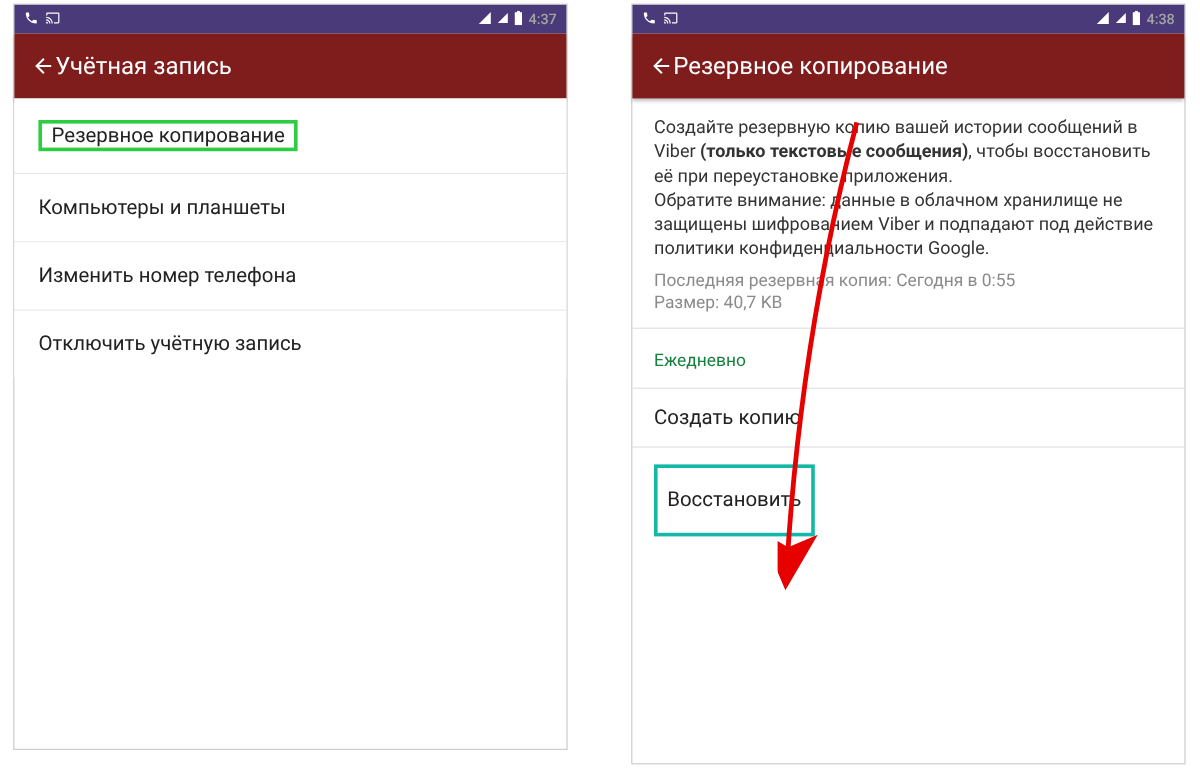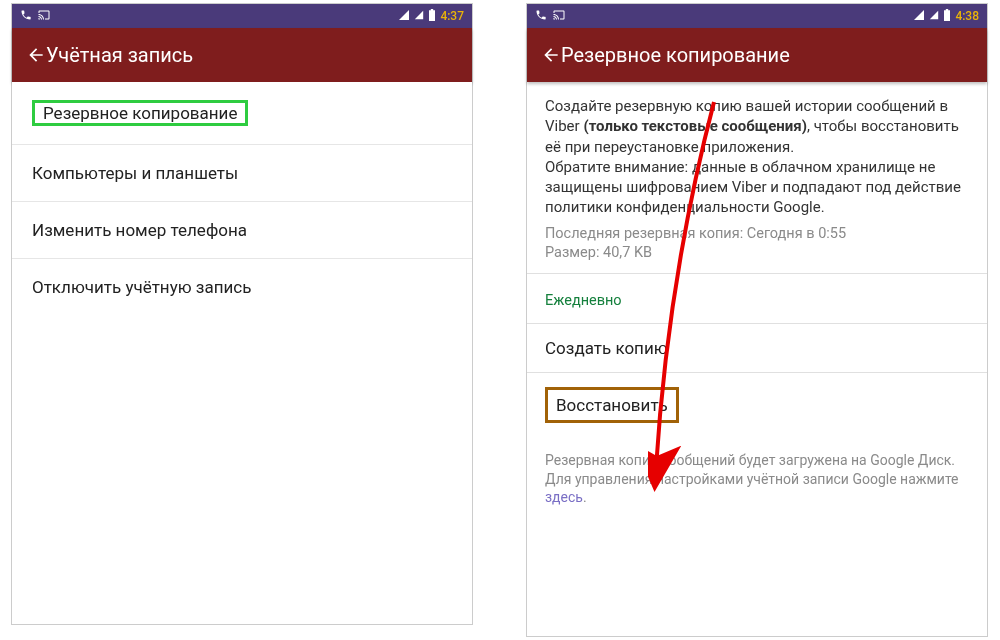--- a/index.html
+++ b/index.html
@@ -16,21 +16,21 @@
     width: 460px;
     background: #fff;
     box-shadow: 0 0 0 1px #ccc;
   }
   .phone-left { left: 12px; top: 4px; height: 620px; }
   .phone-right { left: 527px; top: 4px; height: 632px; }
 
   .statusbar {
     height: 24px;
     background: #4a3a7a;
-    color: #eab308;
+    color: #a3a3a3;
     display: flex;
     align-items: center;
     justify-content: space-between;
     padding: 0 8px;
     font-size: 12px;
     font-weight: 500;
     text-align: center;
   }
   .statusbar .left { display: flex; gap: 6px; align-items: center; }
   .statusbar .right { display: flex; gap: 4px; align-items: center; }
@@ -73,22 +73,22 @@
   }
   .desc-block .muted { color: #8a8a8a; margin-top: 6px; font-size: 14.5px; }
   .section-item {
     padding: 14px 18px;
     border-top: 1px solid #e0e0e0;
     font-size: 17px;
     color: #222;
   }
   .section-item .sub { color: #15803d; font-size: 14.5px; margin-top: 4px; }
   .section-item.highlighted .label-wrap {
-    border: 3px solid #a16207;
-    padding: 5px 8px;
+    border: 3px solid #14b8a6;
+    padding: 17px 8px;
     display: inline-block;
   }
   .footer-text {
     padding: 14px 18px;
     font-size: 14px;
     color: #8a8a8a;
     line-height: 1.35;
   }
   .footer-text .link { color: #7a6fc5; }
 
@@ -204,23 +204,20 @@
   </div>
 
   <div class="section-item">
     <span>Создать копию</span>
   </div>
 
   <div class="section-item highlighted">
     <span class="label-wrap"><span>Восстановить</span></span>
   </div>
 
-  <div class="footer-text">
-    <span>Резервная копия сообщений будет загружена на Google Диск. Для управления настройками учётной записи Google нажмите </span><span class="link">здесь</span><span>.</span>
-  </div>
 </div>
 
 <svg class="arrow-svg" style="left:648px; top:98px;" width="80" height="400">
   <defs>
     <marker id="ah" markerWidth="12" markerHeight="12" refX="6" refY="6" orient="auto">
       <path d="M0,0 L12,6 L0,12 L3,6 z" fill="#e60000"></path>
     </marker>
   </defs>
   <path d="M66,4 Q20,180 8,370" stroke="#e60000" stroke-width="4" fill="none" marker-end="url(#ah)"></path>
 </svg>

